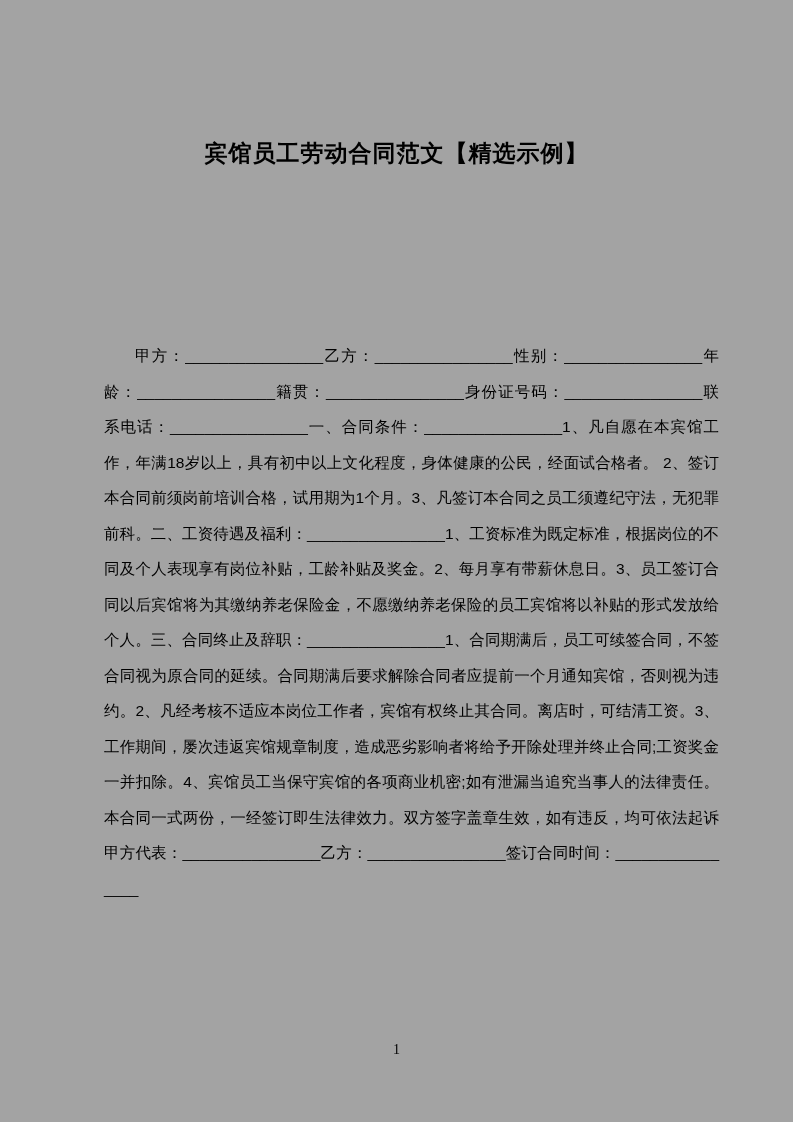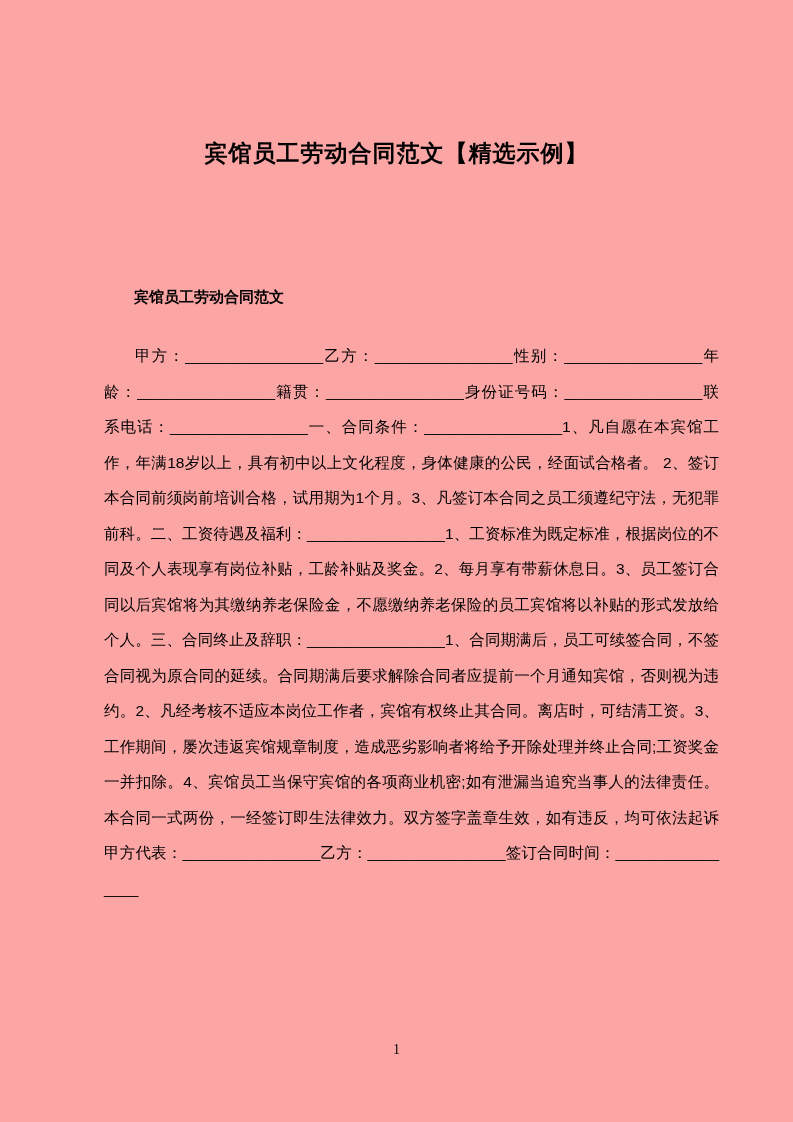--- a/index.html
+++ b/index.html
@@ -4,21 +4,21 @@
 <style>
   html, body {
     margin: 0;
     padding: 0;
     background: #ffffff;
   }
   .page {
     position: relative;
     width: 793px;
     height: 1122px;
-    background: #fca5a5;
+    background: #a3a3a3;
     overflow: hidden;
     font-family: "Liberation Sans", "DejaVu Sans", sans-serif;
     color: #000000;
   }
   .doc-title {
     position: absolute;
     top: 138px;
     left: 0;
     width: 100%;
     margin: 0;
@@ -64,18 +64,17 @@
     font-family: "Liberation Serif", "DejaVu Serif", serif;
     color: #000000;
   }
 </style>
 </head>
 <body>
 
 <div class="page">
   <h1 class="doc-title">宾馆员工劳动合同范文【精选示例】</h1>
 
-  <p class="doc-subtitle">宾馆员工劳动合同范文</p>
 
   <p class="doc-body">甲方：________________乙方：________________性别：________________年龄：________________籍贯：________________身份证号码：________________联系电话：________________一、合同条件：________________1、凡自愿在本宾馆工作，年满18岁以上，具有初中以上文化程度，身体健康的公民，经面试合格者。  2、签订本合同前须岗前培训合格，试用期为1个月。3、凡签订本合同之员工须遵纪守法，无犯罪前科。二、工资待遇及福利：________________1、工资标准为既定标准，根据岗位的不同及个人表现享有岗位补贴，工龄补贴及奖金。2、每月享有带薪休息日。3、员工签订合同以后宾馆将为其缴纳养老保险金，不愿缴纳养老保险的员工宾馆将以补贴的形式发放给个人。三、合同终止及辞职：________________1、合同期满后，员工可续签合同，不签合同视为原合同的延续。合同期满后要求解除合同者应提前一个月通知宾馆，否则视为违约。2、凡经考核不适应本岗位工作者，宾馆有权终止其合同。离店时，可结清工资。3、工作期间，屡次违返宾馆规章制度，造成恶劣影响者将给予开除处理并终止合同;工资奖金一并扣除。4、宾馆员工当保守宾馆的各项商业机密;如有泄漏当追究当事人的法律责任。本合同一式两份，一经签订即生法律效力。双方签字盖章生效，如有违反，均可依法起诉甲方代表：________________乙方：________________签订合同时间：________________</p>
 
   <div class="page-number">1</div>
 </div>
 
 </body></html>

